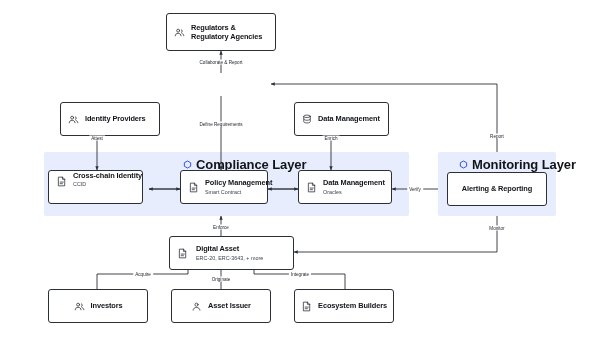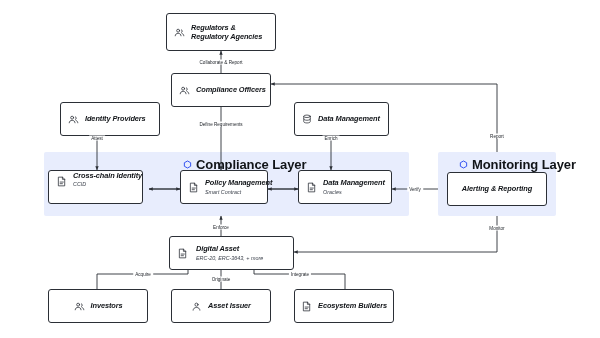--- a/index.html
+++ b/index.html
@@ -29,21 +29,20 @@
   
   .node{
     position:absolute;
     background:#ffffff;
     border:1px solid #2b2f36;
     border-radius:3px;
     box-sizing:border-box;
     display:flex;align-items:center;
     padding:16px 7px;
     gap:6px;
-    font-style:italic;
   }
   .node.center{justify-content:center;}
   .node .txt{display:flex;flex-direction:column;justify-content:center;line-height:1.12;}
   .node .ttl{font-size:7.4px;font-weight:700;letter-spacing:-0.1px;white-space:nowrap;}
   .node .sub{font-size:5.4px;font-weight:400;color:#3d434d;white-space:nowrap;margin-top:1px;}
   .node .ttl.two{white-space:normal;line-height:1.25;}
   .ico{flex:0 0 auto;display:block;}
 
   
   svg#wires{position:absolute;left:0;top:0;width:600px;height:338px;overflow:visible;}
@@ -125,31 +124,20 @@
       <path d="M2.6 19.2c0-3.3 2.9-5.4 6.4-5.4s6.4 2.1 6.4 5.4"></path>
       <path d="M16.2 6.2a3 3 0 0 1 0 5.6"></path>
       <path d="M17.6 14.3c2.3.6 3.8 2.3 3.8 4.9"></path>
     </svg>
     <div class="txt">
       <span class="ttl two">Regulators &amp;</span>
       <span class="ttl two">Regulatory Agencies</span>
     </div>
   </div>
 
-  <div class="node" style="left:171px;top:73px;width:100px;height:23px;">
-    <svg class="ico" width="11" height="11" viewBox="0 0 24 24" fill="none" stroke="#2b2f36" stroke-width="1.7" stroke-linecap="round" stroke-linejoin="round">
-      <circle cx="9" cy="8" r="3.2"></circle>
-      <path d="M2.6 19.2c0-3.3 2.9-5.4 6.4-5.4s6.4 2.1 6.4 5.4"></path>
-      <path d="M16.2 6.2a3 3 0 0 1 0 5.6"></path>
-      <path d="M17.6 14.3c2.3.6 3.8 2.3 3.8 4.9"></path>
-    </svg>
-    <div class="txt">
-      <span class="ttl">Compliance Officers</span>
-    </div>
-  </div>
 
   <div class="node" style="left:48px;top:102px;width:100px;height:23px;margin-left:12px;">
     <svg class="ico" width="11" height="11" viewBox="0 0 24 24" fill="none" stroke="#2b2f36" stroke-width="1.7" stroke-linecap="round" stroke-linejoin="round">
       <circle cx="9" cy="8" r="3.2"></circle>
       <path d="M2.6 19.2c0-3.3 2.9-5.4 6.4-5.4s6.4 2.1 6.4 5.4"></path>
       <path d="M16.2 6.2a3 3 0 0 1 0 5.6"></path>
       <path d="M17.6 14.3c2.3.6 3.8 2.3 3.8 4.9"></path>
     </svg>
     <div class="txt">
       <span class="ttl">Identity Providers</span>

